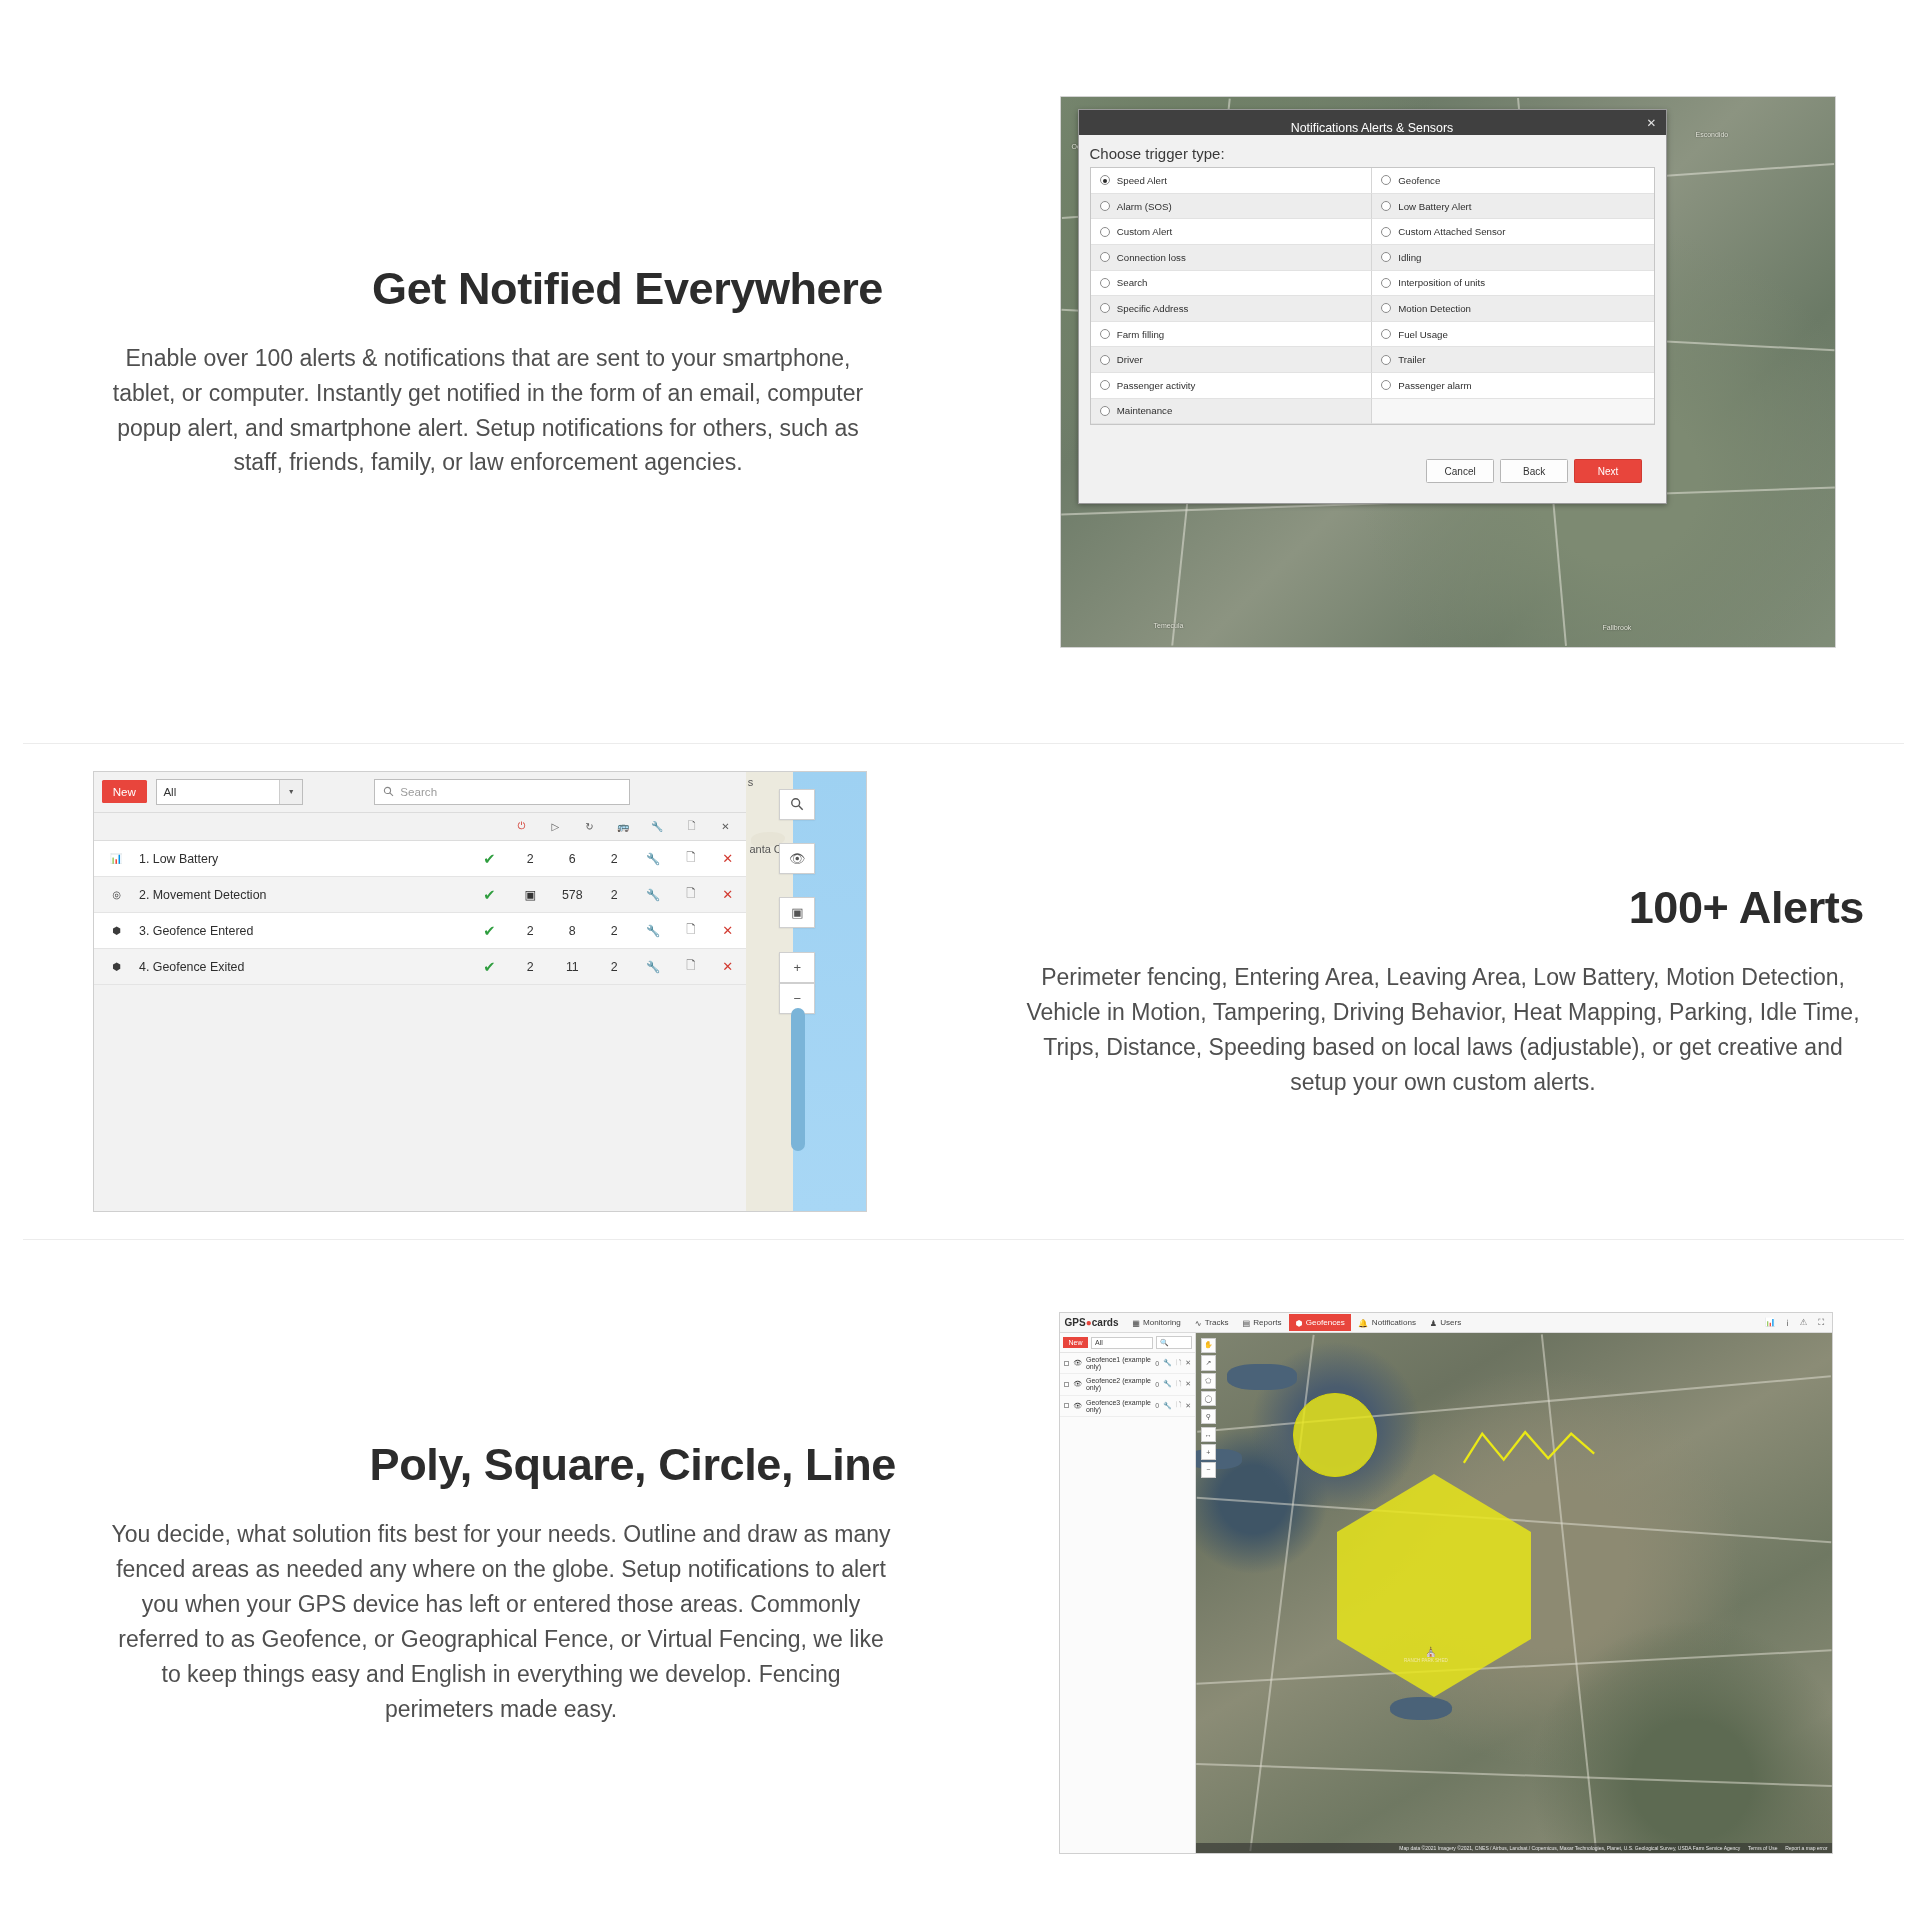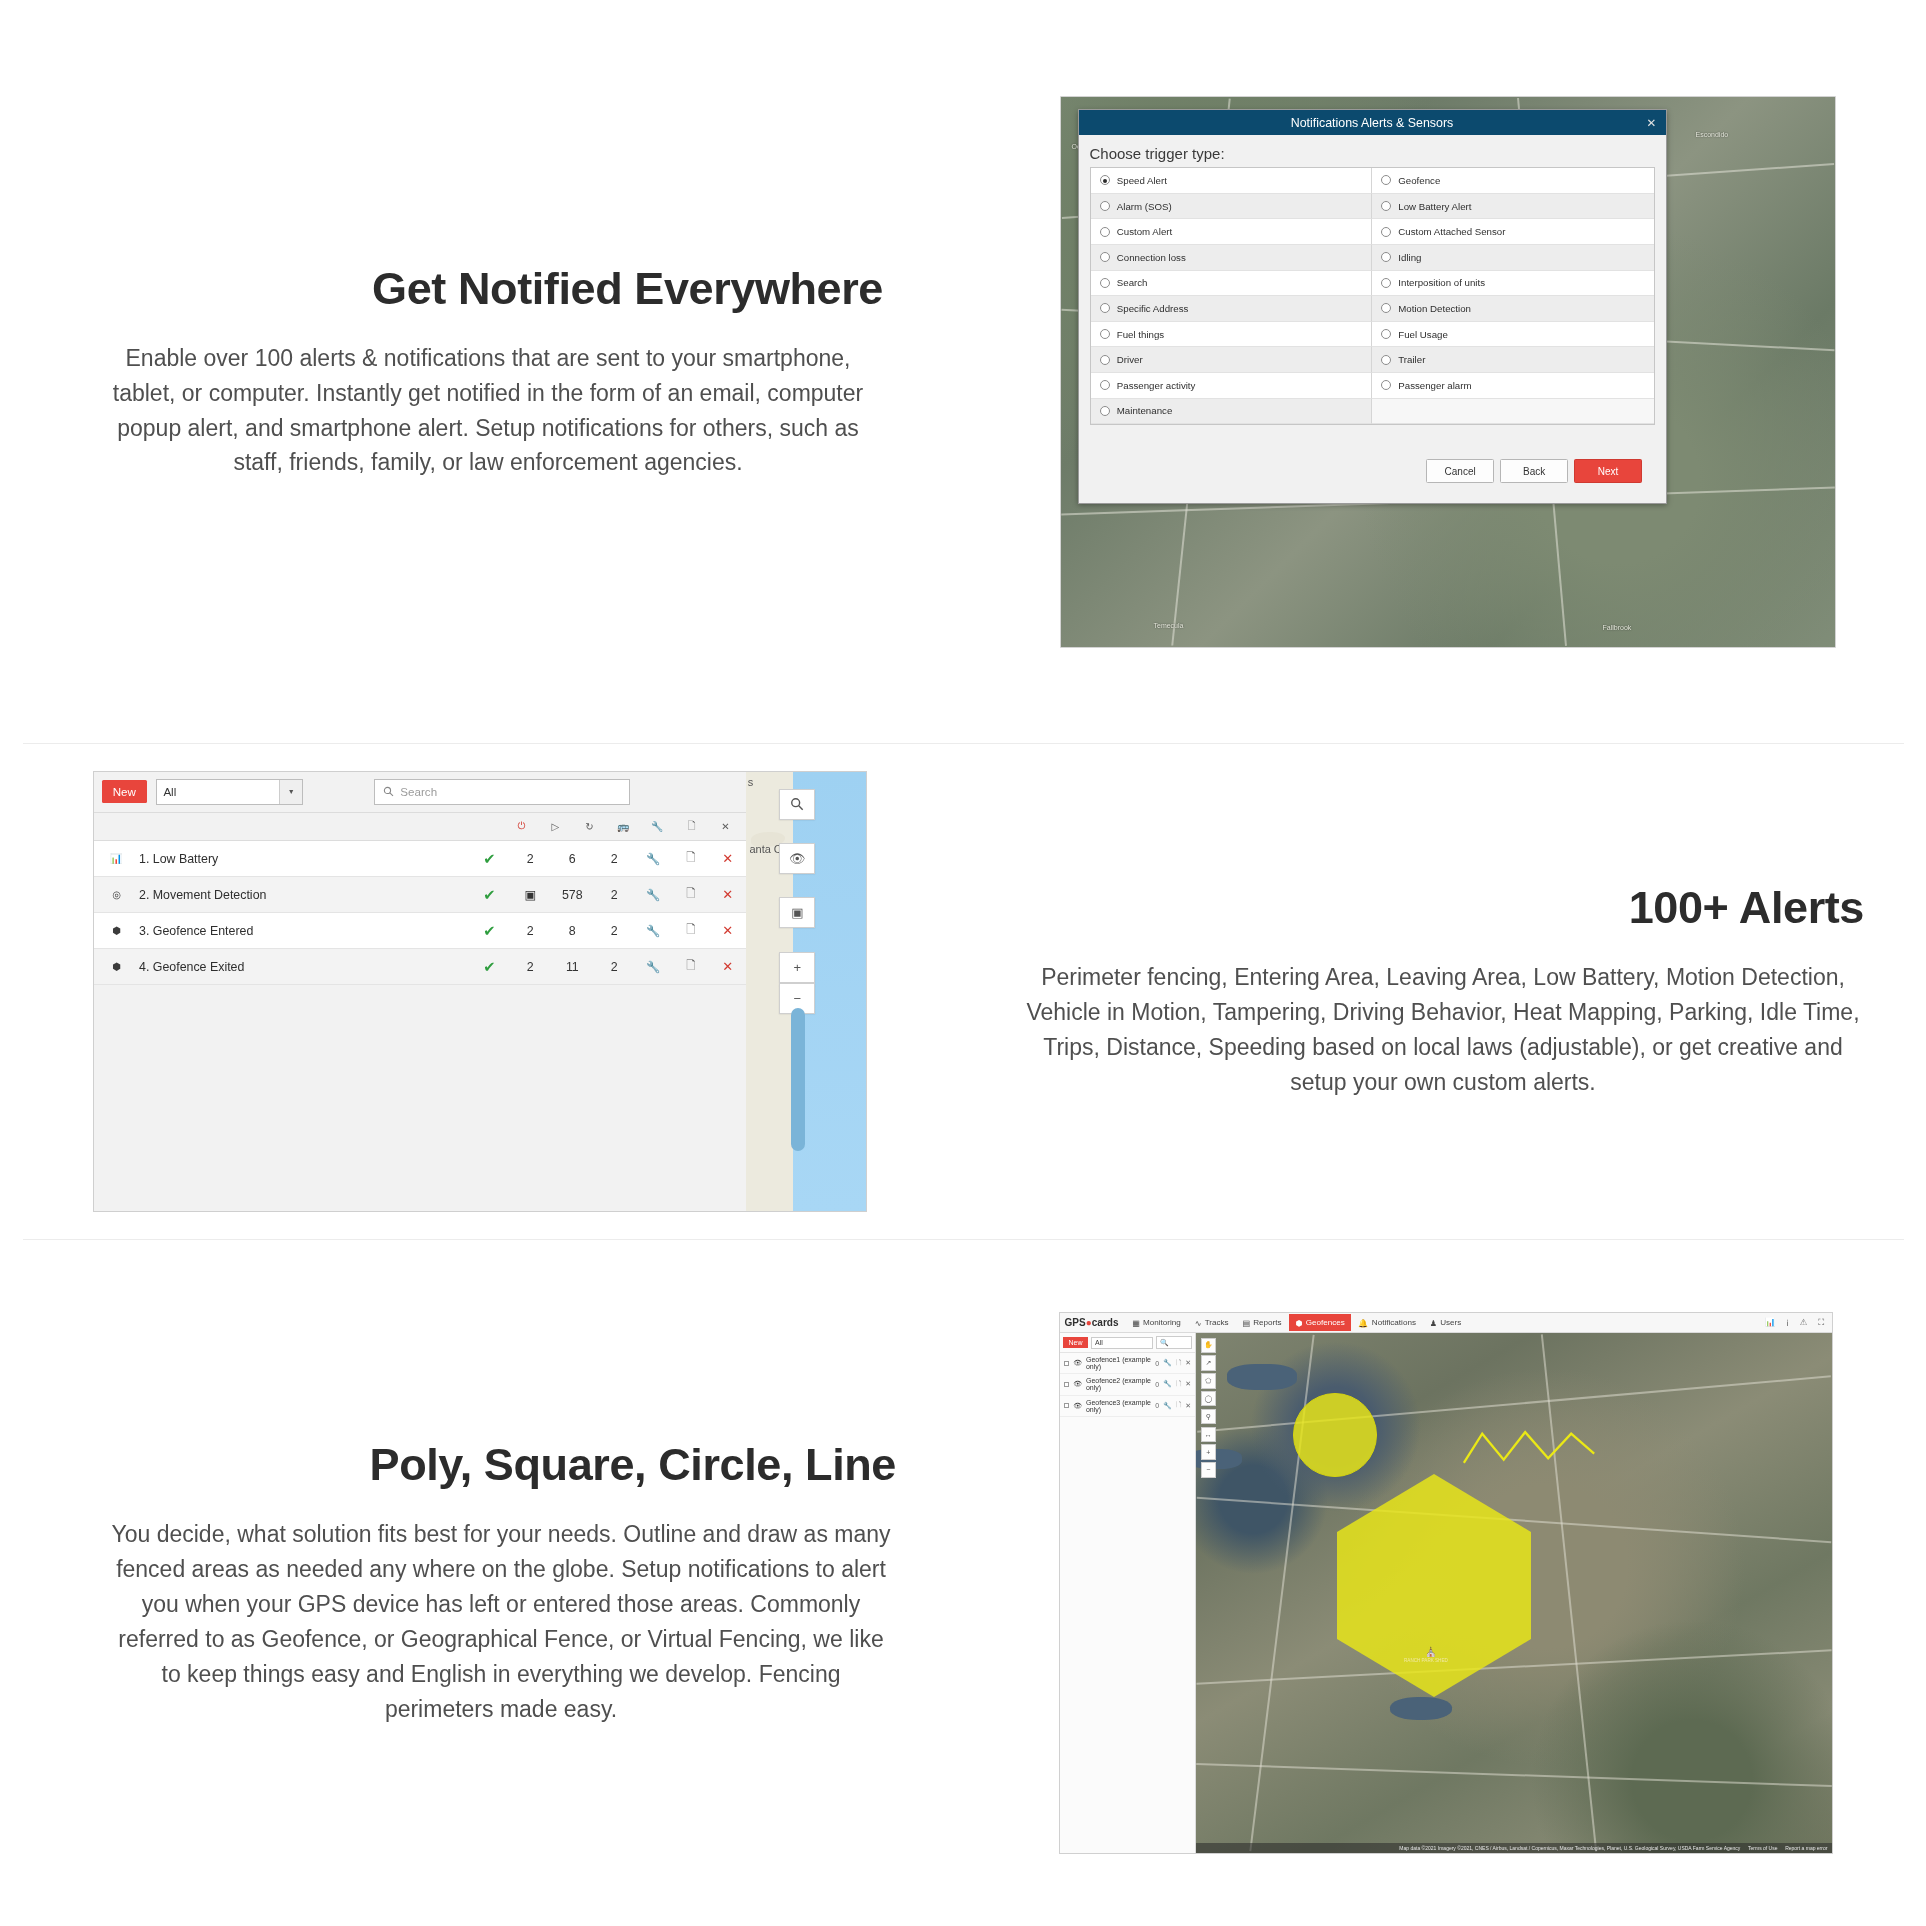--- a/index.html
+++ b/index.html
@@ -61,22 +61,22 @@
   
   .modal {
     position: absolute; left: 17px; top: 12.4px;
     width: 589px;
     background: #f1f1f1;
     border: 0.8px solid #9a9a9a;
     box-shadow: 0 1.5px 5.4px rgba(0,0,0,0.35);
     font-size: 9.3px;
   }
   .modal-title {
-    height: 25.6px; background: #0c4a6e; color: #ffffff;
-    display: flex; align-items: center; justify-content: center;
+    height: 25.6px; background: #404040; color: #ffffff;
+    display: flex; align-items: flex-end; justify-content: center;
     font-size: 12.4px; position: relative;
   }
   .modal-close {
     position: absolute; right: 9.3px; top: 50%; transform: translateY(-50%);
     font-size: 11.6px; color: #e4e4e4; cursor: pointer; line-height: 1;
   }
   .modal-body { padding: 9.3px 11px 7.7px 11px; }
   .choose-lbl { font-size: 15px; color: #3a3a3a; margin-bottom: 5.4px; }
   .trigger-grid {
     display: grid; grid-template-columns: 1fr 1fr;
@@ -366,21 +366,21 @@
                 <span class="radio"></span>
                 <span>Specific Address</span>
               </div>
               <div class="tg-cell alt">
                 <span class="radio"></span>
                 <span>Motion Detection</span>
               </div>
 
               <div class="tg-cell col-left">
                 <span class="radio"></span>
-                <span>Fuel things</span>
+                <span>Farm filling</span>
               </div>
               <div class="tg-cell">
                 <span class="radio"></span>
                 <span>Fuel Usage</span>
               </div>
 
               <div class="tg-cell col-left alt">
                 <span class="radio"></span>
                 <span>Driver</span>
               </div>

